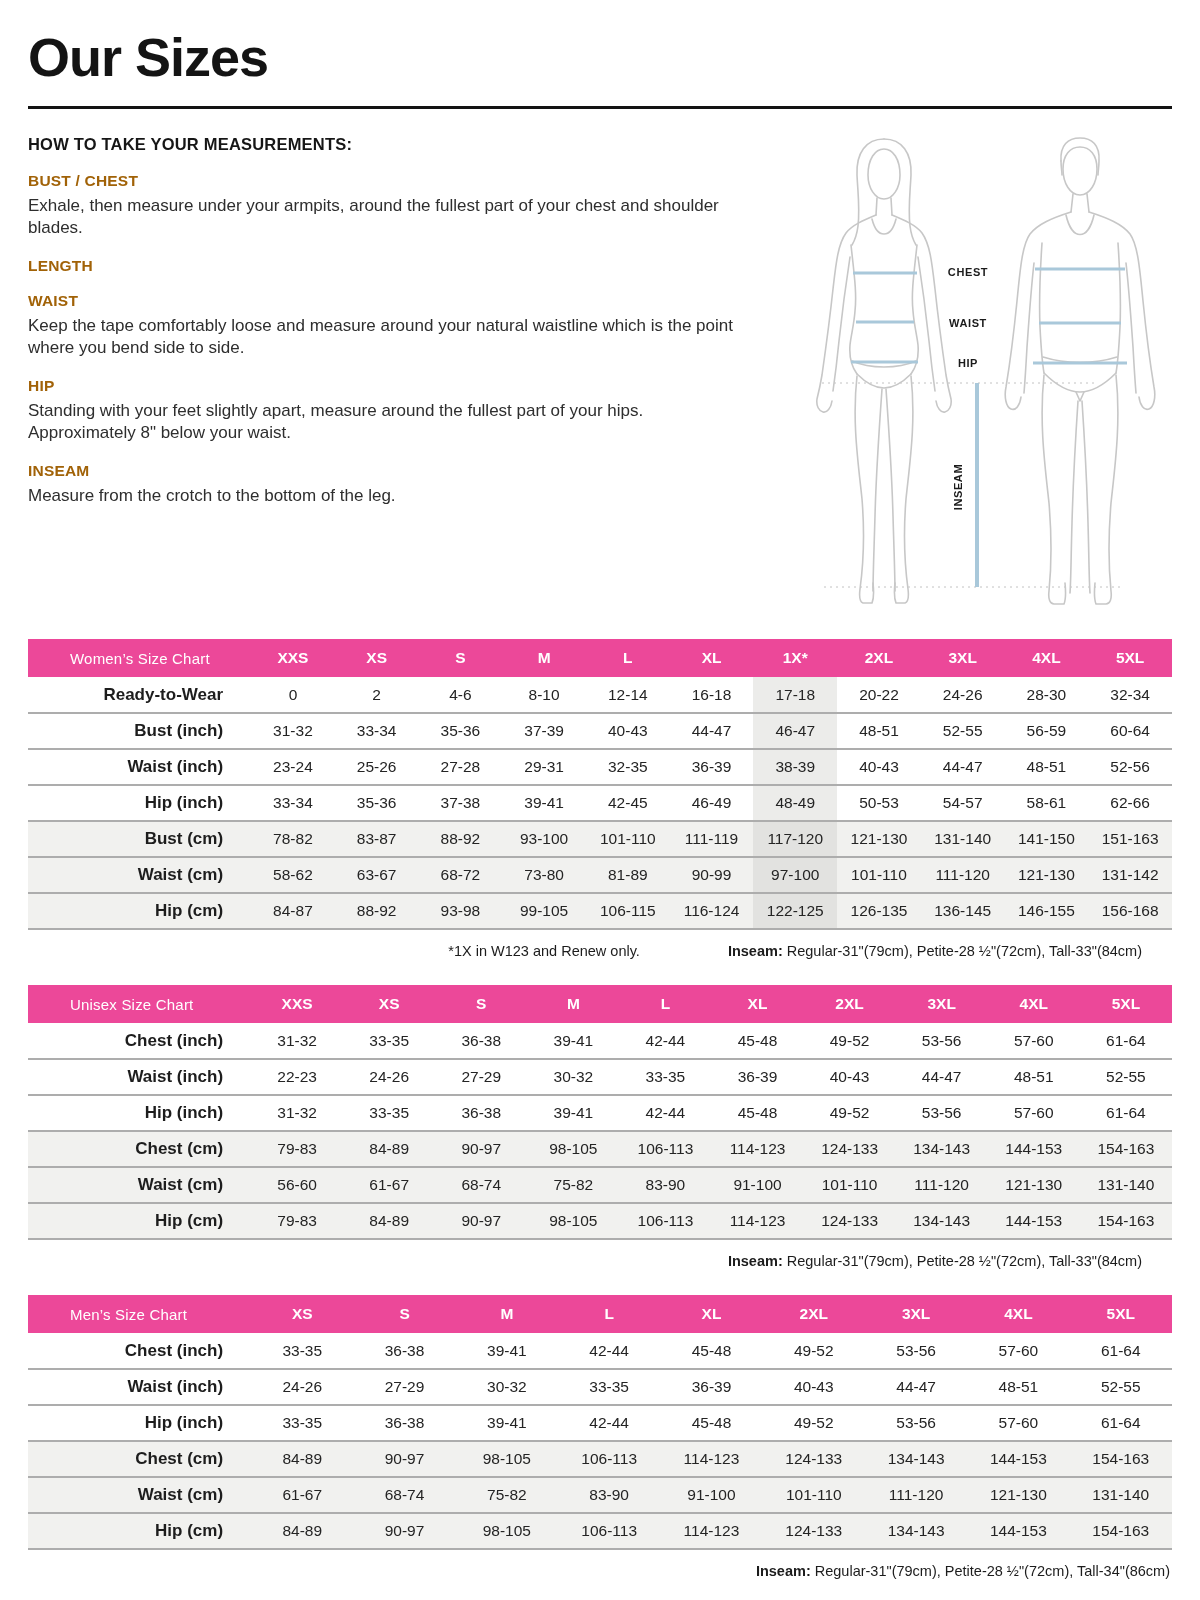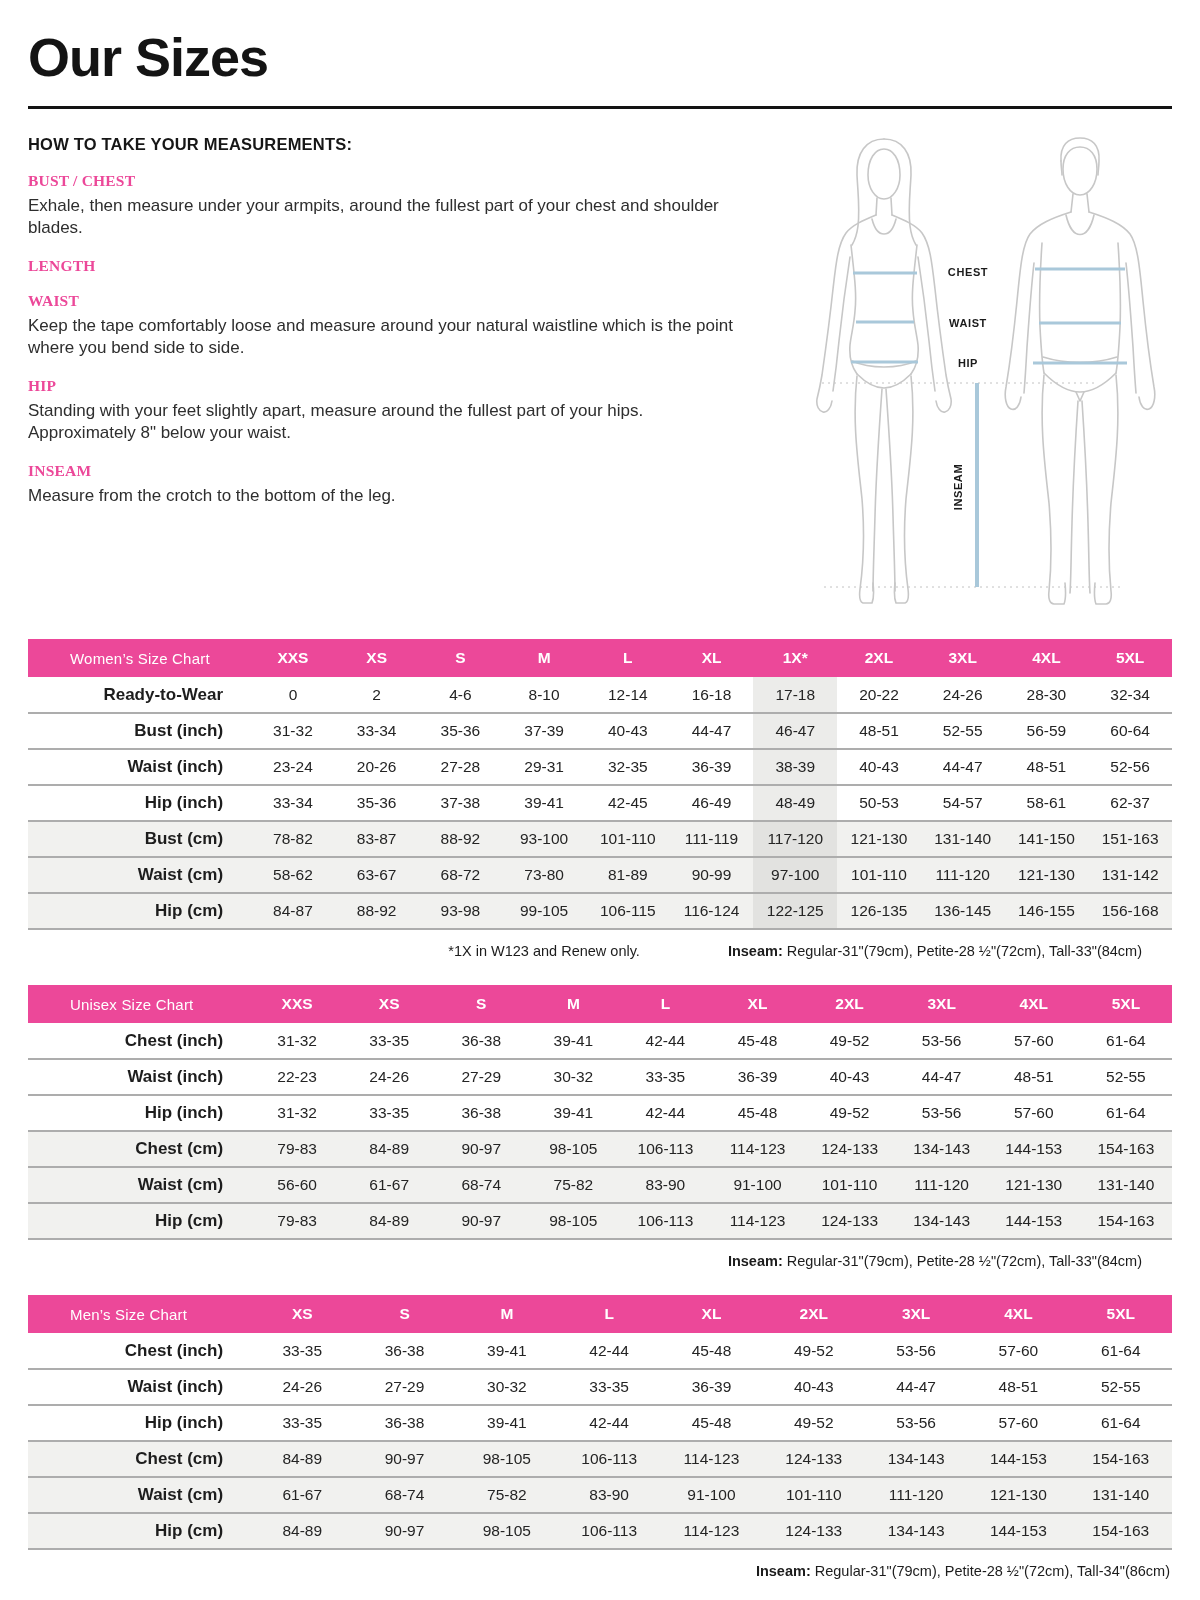--- a/index.html
+++ b/index.html
@@ -6,21 +6,21 @@
   body { background:#ffffff; font-family:"Liberation Sans", sans-serif; color:#1d1d1d; }
   .page { width:1200px; height:1600px; background:#fff; padding:22px 28px 10px 28px; overflow:hidden; }
 
   h1.page-title { font-size:54px; font-weight:800; letter-spacing:-1px; color:#141414; margin-top:4px; }
   .title-rule { border:none; border-top:3px solid #131313; margin:18px 0 26px 0; }
 
   .top-area { display:flex; align-items:flex-start; }
   .guide { width:726px; }
   .guide-heading { font-size:16.5px; font-weight:700; letter-spacing:.2px; color:#161616; margin-bottom:18px; }
   .guide-section { margin-bottom:17px; }
-  .guide-section h3 { font-size:15.5px; font-weight:700; letter-spacing:.2px; color:#ec4899; margin-bottom:5px;font-family:Liberation Serif, serif; }
+  .guide-section h3 { font-size:15.5px; font-weight:700; letter-spacing:.2px; color:#a16207; margin-bottom:5px; }
   .guide-section p { font-size:17px; line-height:1.32; color:#2e2e2e; }
 
   .figure-wrap { margin-left:auto; width:392px; margin-top:-4px; }
   .fig-outline { stroke:#c7c7c7; stroke-width:1.6; fill:none; stroke-linecap:round; stroke-linejoin:round; }
   .mline { stroke:#a9c8da; stroke-width:3; }
   .inseam-bar { stroke:#a9c8da; stroke-width:4; }
   .dash { stroke:#c2c2c2; stroke-width:1; stroke-dasharray:2,4; }
   .fig-label { font-family:"Liberation Sans", sans-serif; font-size:11px; font-weight:700; letter-spacing:.6px; fill:#1b1b1b; }
 
   .chart-block { margin-top:26px; }
@@ -192,21 +192,21 @@
             <td>44-47</td>
             <td class="hl">46-47</td>
             <td>48-51</td>
             <td>52-55</td>
             <td>56-59</td>
             <td>60-64</td>
           </tr>
           <tr>
             <th class="rowlabel">Waist (inch)</th>
             <td>23-24</td>
-            <td>20-26</td>
+            <td>25-26</td>
             <td>27-28</td>
             <td>29-31</td>
             <td>32-35</td>
             <td>36-39</td>
             <td class="hl">38-39</td>
             <td>40-43</td>
             <td>44-47</td>
             <td>48-51</td>
             <td>52-56</td>
           </tr>
@@ -215,21 +215,21 @@
             <td>33-34</td>
             <td>35-36</td>
             <td>37-38</td>
             <td>39-41</td>
             <td>42-45</td>
             <td>46-49</td>
             <td class="hl">48-49</td>
             <td>50-53</td>
             <td>54-57</td>
             <td>58-61</td>
-            <td>62-37</td>
+            <td>62-66</td>
           </tr>
           <tr class="shaded">
             <th class="rowlabel">Bust (cm)</th>
             <td>78-82</td>
             <td>83-87</td>
             <td>88-92</td>
             <td>93-100</td>
             <td>101-110</td>
             <td>111-119</td>
             <td class="hl">117-120</td>

